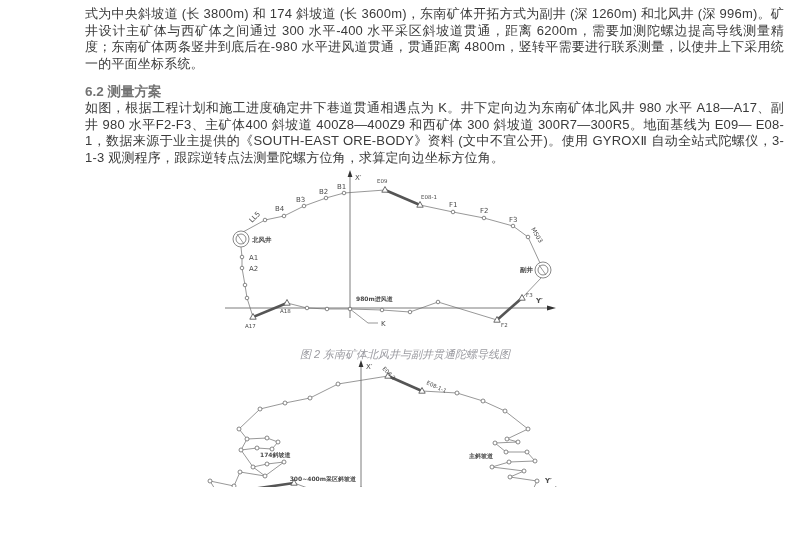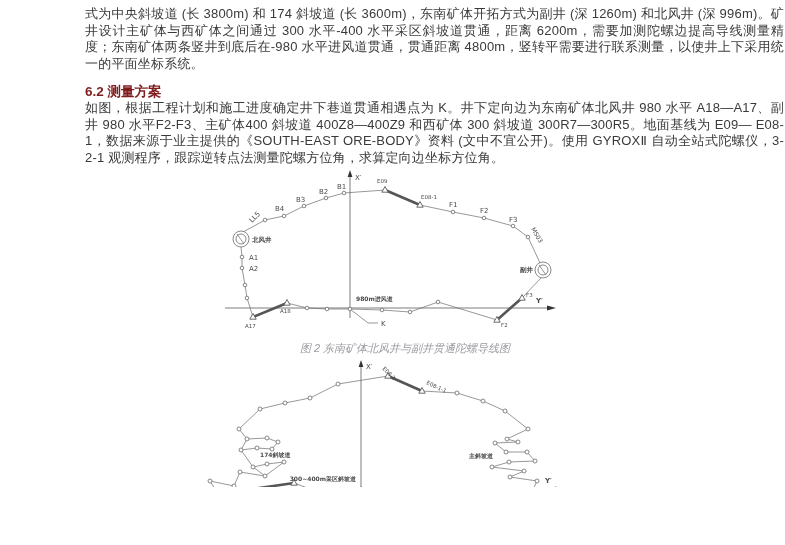--- a/index.html
+++ b/index.html
@@ -1,44 +1,44 @@
 <!DOCTYPE html>
 <html><head>
 <meta charset="utf-8">
 <style>
   html,body{margin:0;padding:0;background:#ffffff;}
   .page{position:relative;width:785px;height:487px;background:#fff;overflow:hidden;
         font-family:"Liberation Sans","DejaVu Sans",sans-serif;color:#3a3a3a;}
   .para{position:absolute;left:85px;width:699px;font-size:13px;line-height:16.5px;
         text-align:justify;letter-spacing:0.2px;}
   #para1{top:6px;}
-  .h62{position:absolute;left:85px;top:83px;font-size:13.5px;font-weight:bold;color:#7f1d1d;}
+  .h62{position:absolute;left:85px;top:83px;font-size:13.5px;font-weight:bold;color:#737373;}
   #para2{top:100px;}
   .figsvg{position:absolute;}
   #fig2svg{left:200px;top:168px;}
   #fig3svg{left:190px;top:356px;}
-  .caption{position:absolute;font-size:11px;font-style:italic;color:#9a9aa0;text-align:center;}
+  .caption{position:absolute;font-size:11px;font-style:italic;color:#9a9aa0;text-align:center;margin-top:6px;}
   #cap2{left:190px;top:341px;width:430px;}
   #cap3{left:180px;top:519px;width:430px;}
   svg text{fill:#4a4a4a;font-family:"DejaVu Sans","Liberation Sans",sans-serif;}
   .thin{stroke:#6b6b6b;stroke-width:0.7;fill:none;}
   .axis{stroke:#5a5a5a;stroke-width:0.8;fill:none;}
   .thick{stroke:#555;stroke-width:2.6;fill:none;}
   .node{fill:#fff;stroke:#6b6b6b;stroke-width:0.8;}
   .tri{fill:#fff;stroke:#5a5a5a;stroke-width:0.9;}
   .arrow{fill:#333;}
 </style>
 </head>
 <body>
 
 <div class="page">
 
   <div class="para" id="para1">式为中央斜坡道 (长 3800m) 和 174 斜坡道 (长 3600m)，东南矿体开拓方式为副井 (深 1260m) 和北风井 (深 996m)。矿井设计主矿体与西矿体之间通过 300 水平-400 水平采区斜坡道贯通，距离 6200m，需要加测陀螺边提高导线测量精度；东南矿体两条竖井到底后在-980 水平进风道贯通，贯通距离 4800m，竖转平需要进行联系测量，以使井上下采用统一的平面坐标系统。</div>
   <div class="h62">6.2 测量方案</div>
-  <div class="para" id="para2">如图，根据工程计划和施工进度确定井下巷道贯通相遇点为 K。井下定向边为东南矿体北风井 980 水平 A18—A17、副井 980 水平F2-F3、主矿体400 斜坡道 400Z8—400Z9 和西矿体 300 斜坡道 300R7—300R5。地面基线为 E09— E08-1，数据来源于业主提供的《SOUTH-EAST ORE-BODY》资料 (文中不宜公开)。使用 GYROXⅡ 自动全站式陀螺仪，3-2-1 观测程序，跟踪逆转点法测量陀螺方位角，求算定向边坐标方位角。</div>
+  <div class="para" id="para2">如图，根据工程计划和施工进度确定井下巷道贯通相遇点为 K。井下定向边为东南矿体北风井 980 水平 A18—A17、副井 980 水平F2-F3、主矿体400 斜坡道 400Z8—400Z9 和西矿体 300 斜坡道 300R7—300R5。地面基线为 E09— E08-1，数据来源于业主提供的《SOUTH-EAST ORE-BODY》资料 (文中不宜公开)。使用 GYROXⅡ 自动全站式陀螺仪，3-1-3 观测程序，跟踪逆转点法测量陀螺方位角，求算定向边坐标方位角。</div>
 
   <svg id="fig2svg" class="figsvg" width="400" height="176" viewBox="0 0 400 176">
 
     <g>
       <line class="axis" x1="150" y1="6" x2="150" y2="150"></line>
       <polygon class="arrow" points="150,2 147.6,9 152.4,9"></polygon>
       <line class="axis" x1="25" y1="140" x2="352" y2="140"></line>
       <polygon class="arrow" points="356,140 347,137.4 347,142.6"></polygon>
       <text x="155" y="12" font-size="7">X′</text>
       <text x="336" y="135" font-size="7" font-weight="bold">Y′</text>

